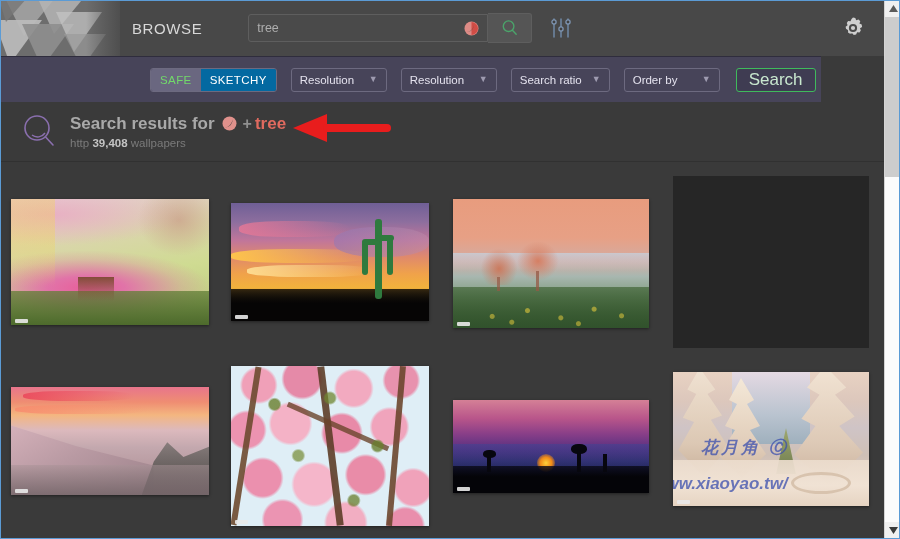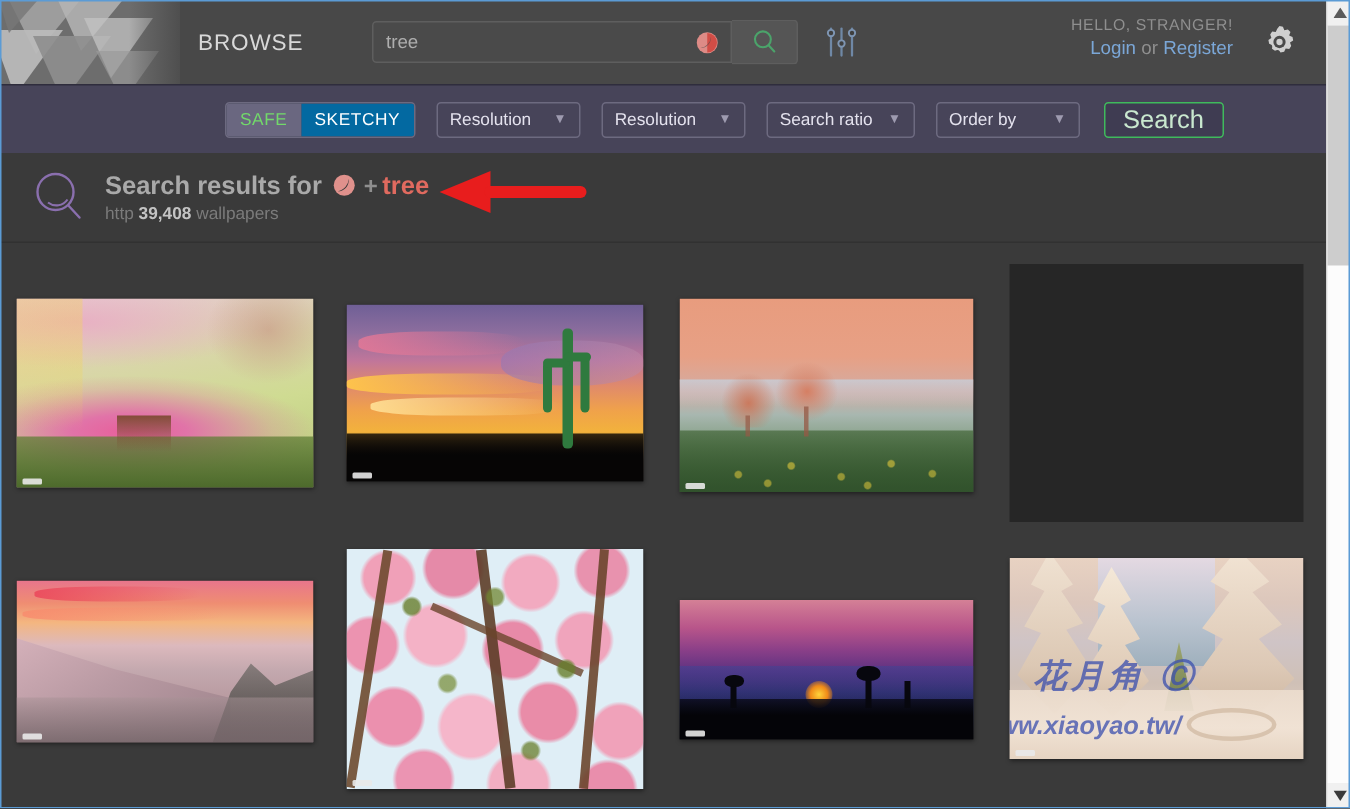--- a/index.html
+++ b/index.html
@@ -110,21 +110,21 @@
 
   .gear-btn {
     position: absolute; right: 17px; top: 14px;
     width: 28px; height: 28px;
     cursor: pointer;
   }
 
   
   .filterbar {
     position: absolute; left: 0; top: 56px;
-    width: 884px; height: 46px;
+    width: 821px; height: 46px;
     background: #474459;
     border-top: 1px solid #2f2d3d;
     display: flex; align-items: center;
     padding-left: 150px;
   }
 
   .purity-group {
     display: flex;
     height: 24px;
     border: 1px solid #6d6a80;
@@ -332,28 +332,20 @@
             <line x1="12" y1="3" x2="12" y2="21"></line>
             <line x1="19" y1="3" x2="19" y2="21"></line>
           </g>
           <circle cx="5" cy="6" r="2.1" fill="#3f3f3f" stroke="#7e95b2" stroke-width="1.3"></circle>
           <circle cx="12" cy="13" r="2.1" fill="#3f3f3f" stroke="#7e95b2" stroke-width="1.3"></circle>
           <circle cx="19" cy="6" r="2.1" fill="#3f3f3f" stroke="#7e95b2" stroke-width="1.3"></circle>
         </svg>
       </div>
     </div>
 
-    <div class="user-area">
-      <div class="hello">HELLO, STRANGER!</div>
-      <div class="authline">
-        <a>Login</a>
-        <span>or</span>
-        <a>Register</a>
-      </div>
-    </div>
 
     <div class="gear-btn">
       <svg width="28" height="28" viewBox="0 0 28 28">
         <g fill="#cfcfcf">
           <path d="M14 3.4l2.3.5.9 2.3 2.4-.6 1.7 1.7-.9 2.3 2.3 1 .4 2.4-2.1 1.3.8 2.3-1.3 2-2.4-.3-1 2.2-2.4.5-1.4-2-2.3.8-2-1.3.3-2.4-2.2-1-.5-2.4 2-1.4-.8-2.3 1.3-2 2.4.3 1-2.2z"></path>
         </g>
         <circle cx="14" cy="14" r="5.6" fill="#cfcfcf"></circle>
         <circle cx="14" cy="14" r="4.1" fill="#4a4a4a"></circle>
         <circle cx="14" cy="14" r="2.1" fill="#cfcfcf"></circle>
       </svg>
@@ -580,21 +572,21 @@
       <div style="position:absolute; right:6px; top:-6px; width:70px; height:120px;
         background:linear-gradient(180deg,#f2e4d4 0%,#ddc9b6 65%,#c9b19b 100%);
         clip-path:polygon(46% 0, 76% 18%, 60% 24%, 88% 42%, 66% 50%, 100% 72%, 52% 100%, 2% 74%, 32% 50%, 12% 44%, 38% 24%, 20% 18%);"></div>
       <div style="position:absolute; left:100px; top:56px; width:26px; height:46px;
         background:linear-gradient(180deg,#9fa870,#6d7a4c);
         clip-path:polygon(50% 0, 88% 100%, 12% 100%);"></div>
       <div class="layer" style="top:88px; height:46px;
         background:linear-gradient(180deg, rgba(236,221,206,.9) 0%, #f0e2d4 55%, #e6d4c2 100%);"></div>
       <div style="position:absolute; left:118px; top:100px; width:60px; height:22px;
         border:3px solid #d8c3ae; border-radius:50%;"></div>
-      <div class="wm" style="left:16px; top:64px; font-size:22px; letter-spacing:3px;">花月角 Ⓒ</div>
+      <div class="wm" style="left:28px; top:64px; font-size:17px; letter-spacing:3px;">花月角 Ⓒ</div>
       <div class="wm" style="left:-68px; top:102px; font-size:17px;">http://www.xiaoyao.tw/</div>
       <div class="badge"></div>
     </div>
   </div>
 
   <div class="scrollbar">
     <div class="sb-btn">
       <svg width="9" height="7" viewBox="0 0 9 7">
         <polygon points="4.5,0 9,7 0,7" fill="#5b5b5b"></polygon>
       </svg>

